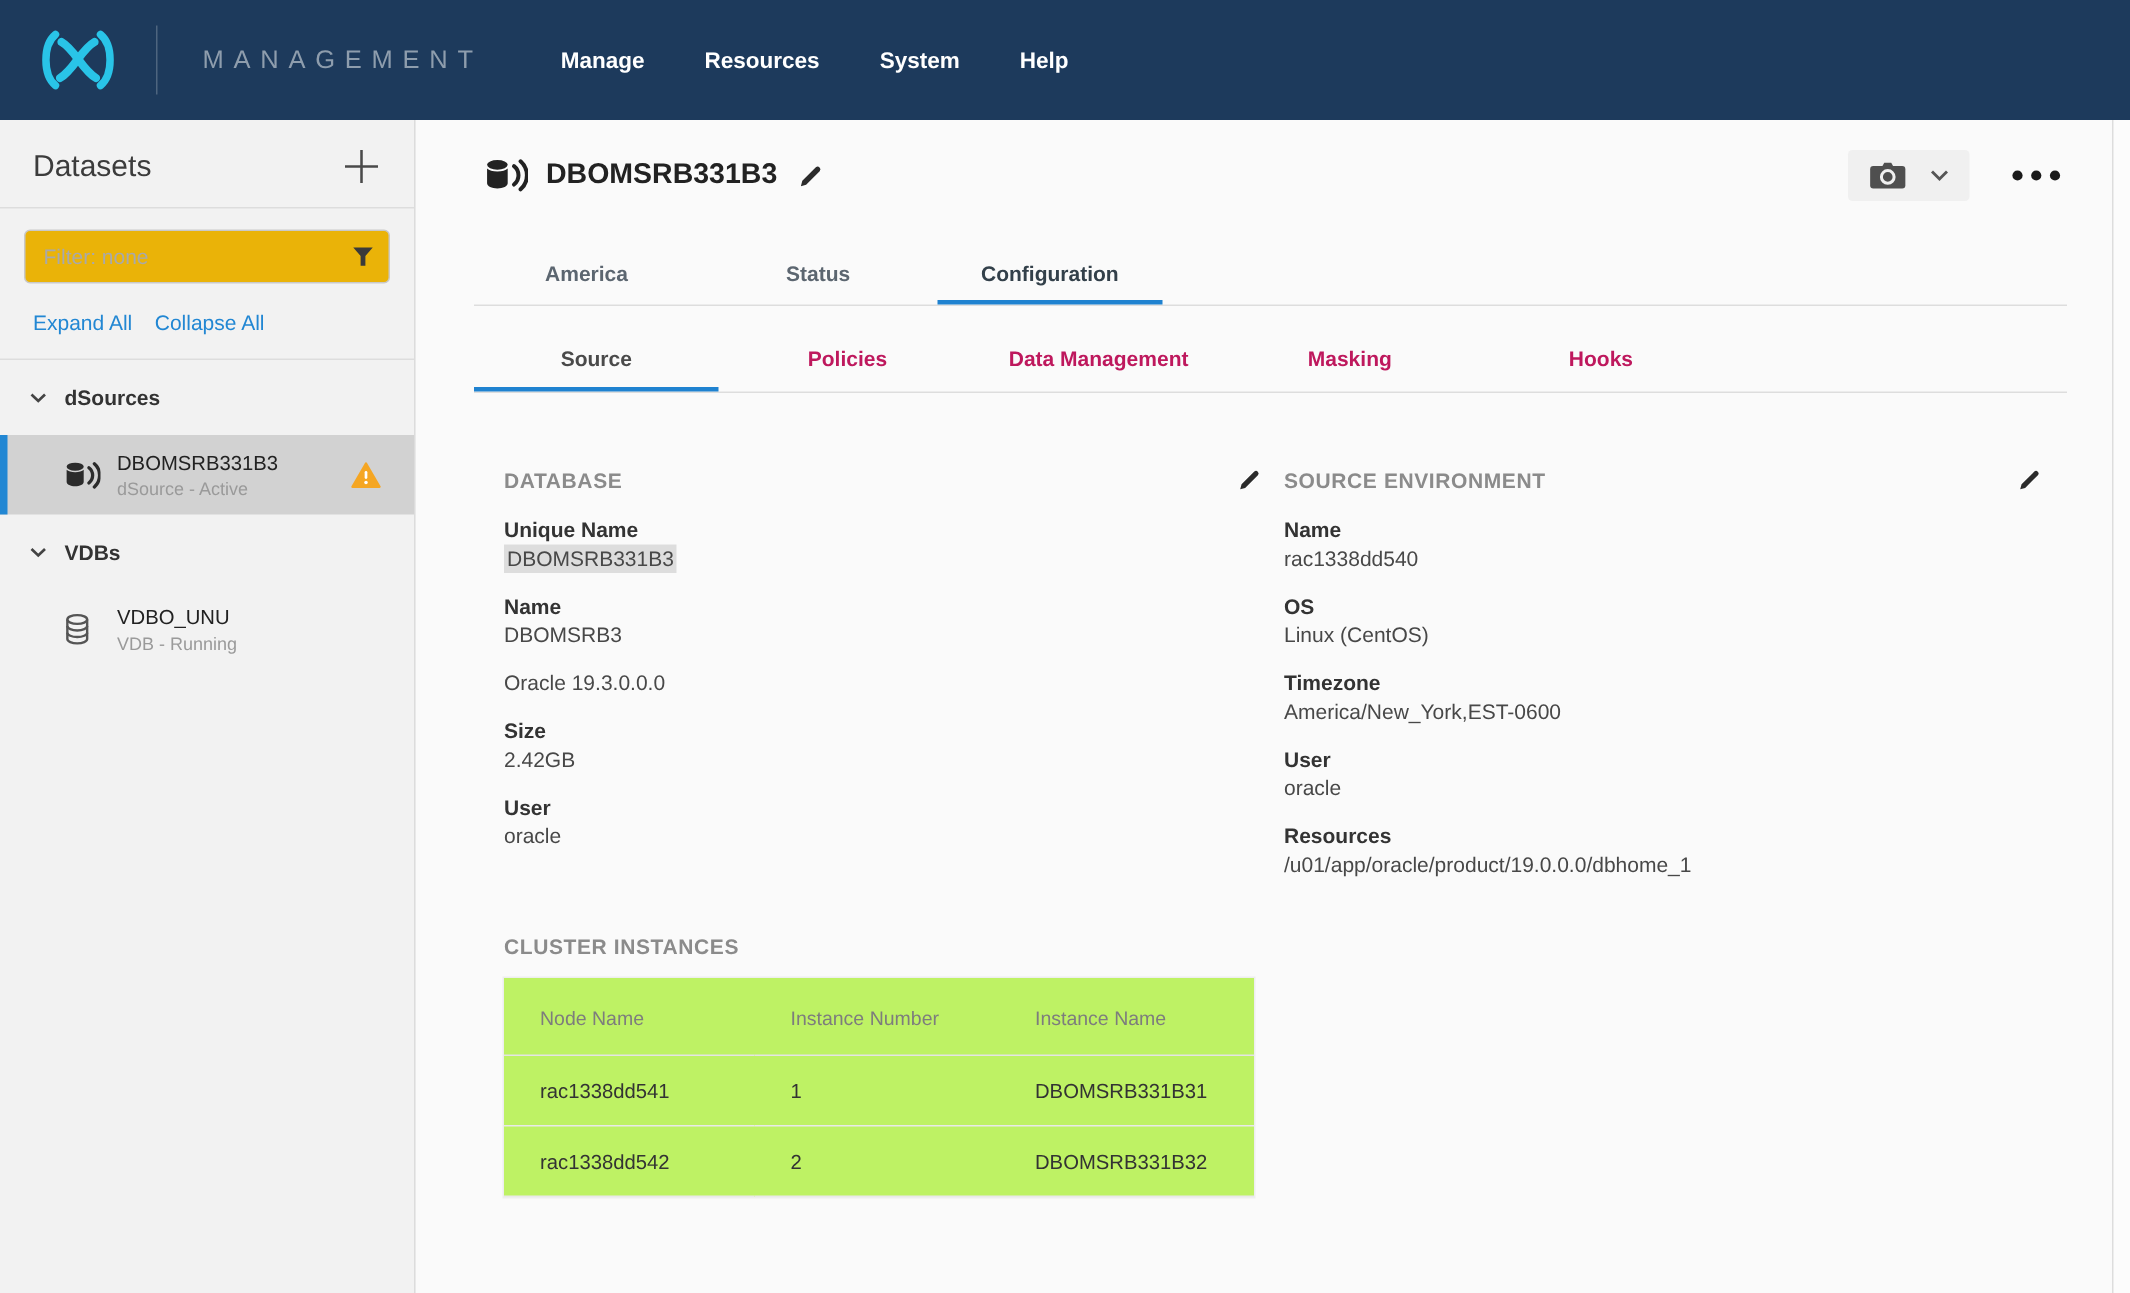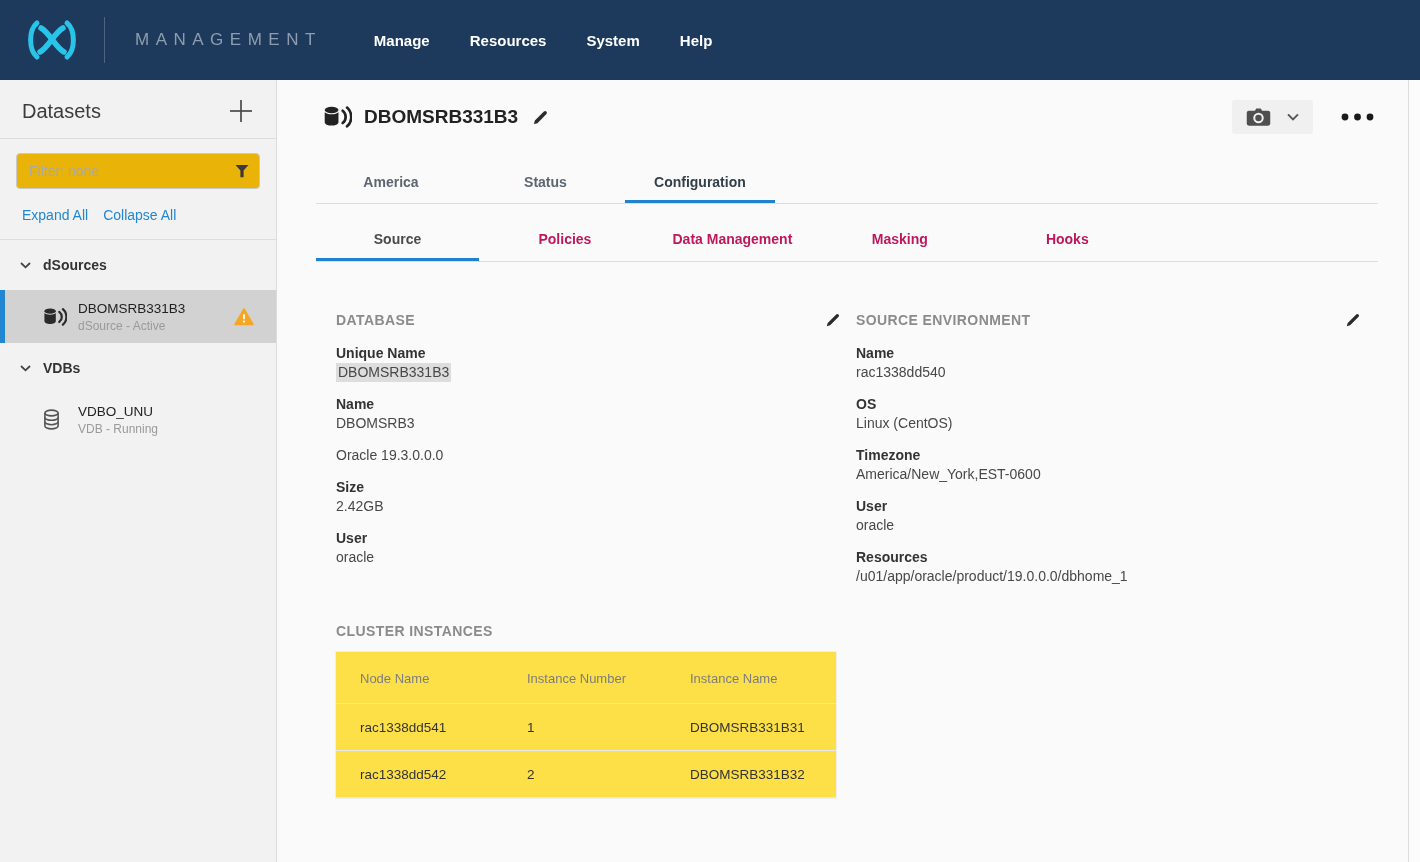--- a/index.html
+++ b/index.html
@@ -69,21 +69,21 @@
   .sections { margin:50px 0 0 13px; display:grid; grid-template-columns:505px 505px; column-gap:15px; }
   .section-head { display:flex; justify-content:space-between; align-items:center; margin-bottom:16px; }
   .section-title { font-size:14px; font-weight:bold; color:#8b8b8b; letter-spacing:0.4px; }
   .field { margin-bottom:13px; line-height:19px; font-size:14px; }
   .flabel { font-weight:bold; color:#333; }
   .fvalue { color:#484848; }
   .fvalue.hl { background:#ddd; display:inline-block; padding:0 2px; }
 
   .cluster { margin:24px 0 0 13px; width:500px; }
   .cluster-title { font-size:14px; font-weight:bold; color:#8b8b8b; letter-spacing:0.4px; margin-bottom:13px; }
-  .itable { width:500px; background:#fde047; border-collapse:collapse; box-shadow:0 0 0 1px #eee; }
+  .itable { width:500px; background:#bef264; border-collapse:collapse; box-shadow:0 0 0 1px #eee; }
   .itable th { text-align:left; font-size:13px; font-weight:normal; color:#7d7d7d;
     padding:19px 10px 17px 24px; border-bottom:1px solid #e4e4e4; }
   .itable td { font-size:13.5px; color:#333; padding:16px 10px 15px 24px; border-bottom:1px solid #e9e9e9; }
   .itable .c1 { width:167px; } .itable .c2 { width:163px; }
 </style>
 </head>
 <body>
 
 <div class="navbar">
   <div class="logo-box">

